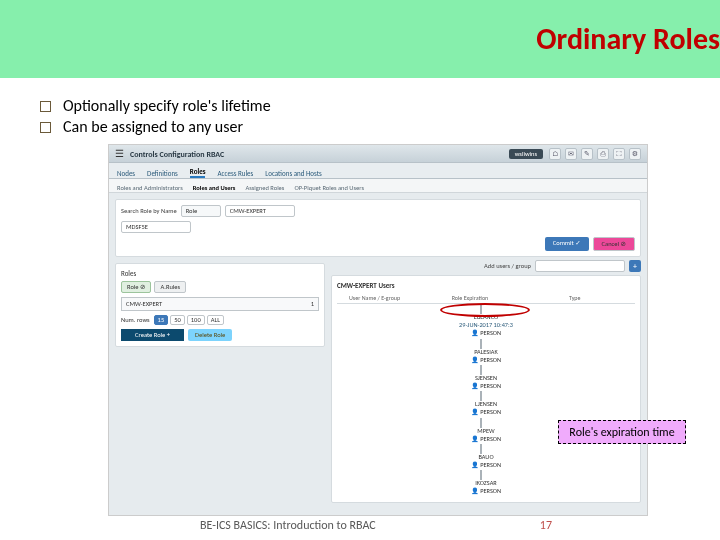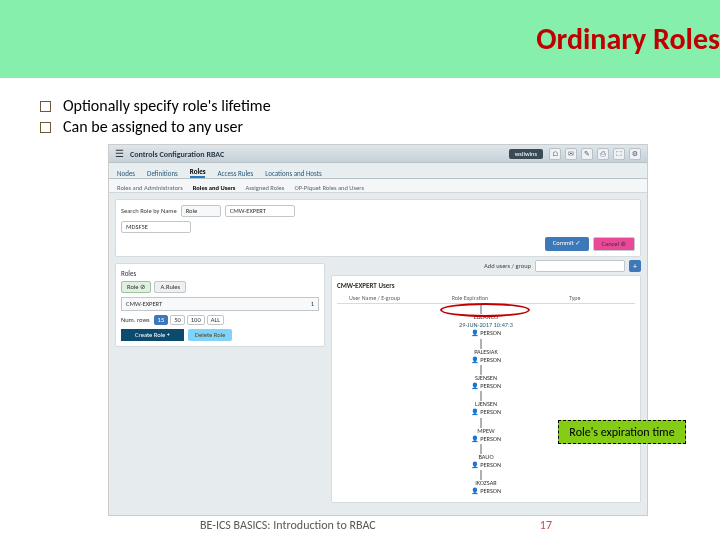--- a/index.html
+++ b/index.html
@@ -49,21 +49,21 @@
   .bdl { background:#7dd3fc; color:#5a4a10; padding:2px 7px; border-radius:2px; font-size:6.5px; }
   .addg { display:flex; justify-content:flex-end; gap:4px; align-items:center; margin:-3px 0 3px 0; }
   .plus { width:12px; height:12px; background:#3d78b8; color:#fff; border-radius:2px; display:flex; align-items:center; justify-content:center; font-size:8px; }
   .utitle { font-size:7px; font-weight:700; color:#333; margin-bottom:3px; }
   .uhead { display:flex; font-size:6px; color:#666; border-bottom:1px solid #d5dbdf; padding:1px 0; }
   .c0{width:12px;} .c1{flex:1.4;} .c2{flex:1.6;} .c3{flex:0.9;}
   .urow { display:flex; font-size:6.3px; color:#333; padding:1.2px 0; align-items:center;flex-direction:column; }
   .cb { width:7px; height:7px; border:1px solid #aab2b8; margin-right:3px; }
   .exp { color:#2a5a7a; }
   .ring { position:absolute; border:2px solid #c00000; border-radius:50%; width:90px; height:14px; }
-  .callout { position:absolute; border:1px dashed #000; background:#84cc16; padding:4px 10px; font-size:12px; text-align:center; }
+  .callout { position:absolute; border:1px dashed #000; background:#f0abfc; padding:4px 10px; font-size:12px; text-align:center; }
   .footer { position:absolute; bottom:8px; left:0; width:580px; display:flex; justify-content:space-between; padding:0 28px 0 200px; font-size:12px; color:#595959; }
   .pgn { color:#c0504d; }
 </style>
 </head>
 <body>
 
 <div class="titlebar">
   <h1>Ordinary Roles</h1>
 </div>
 

